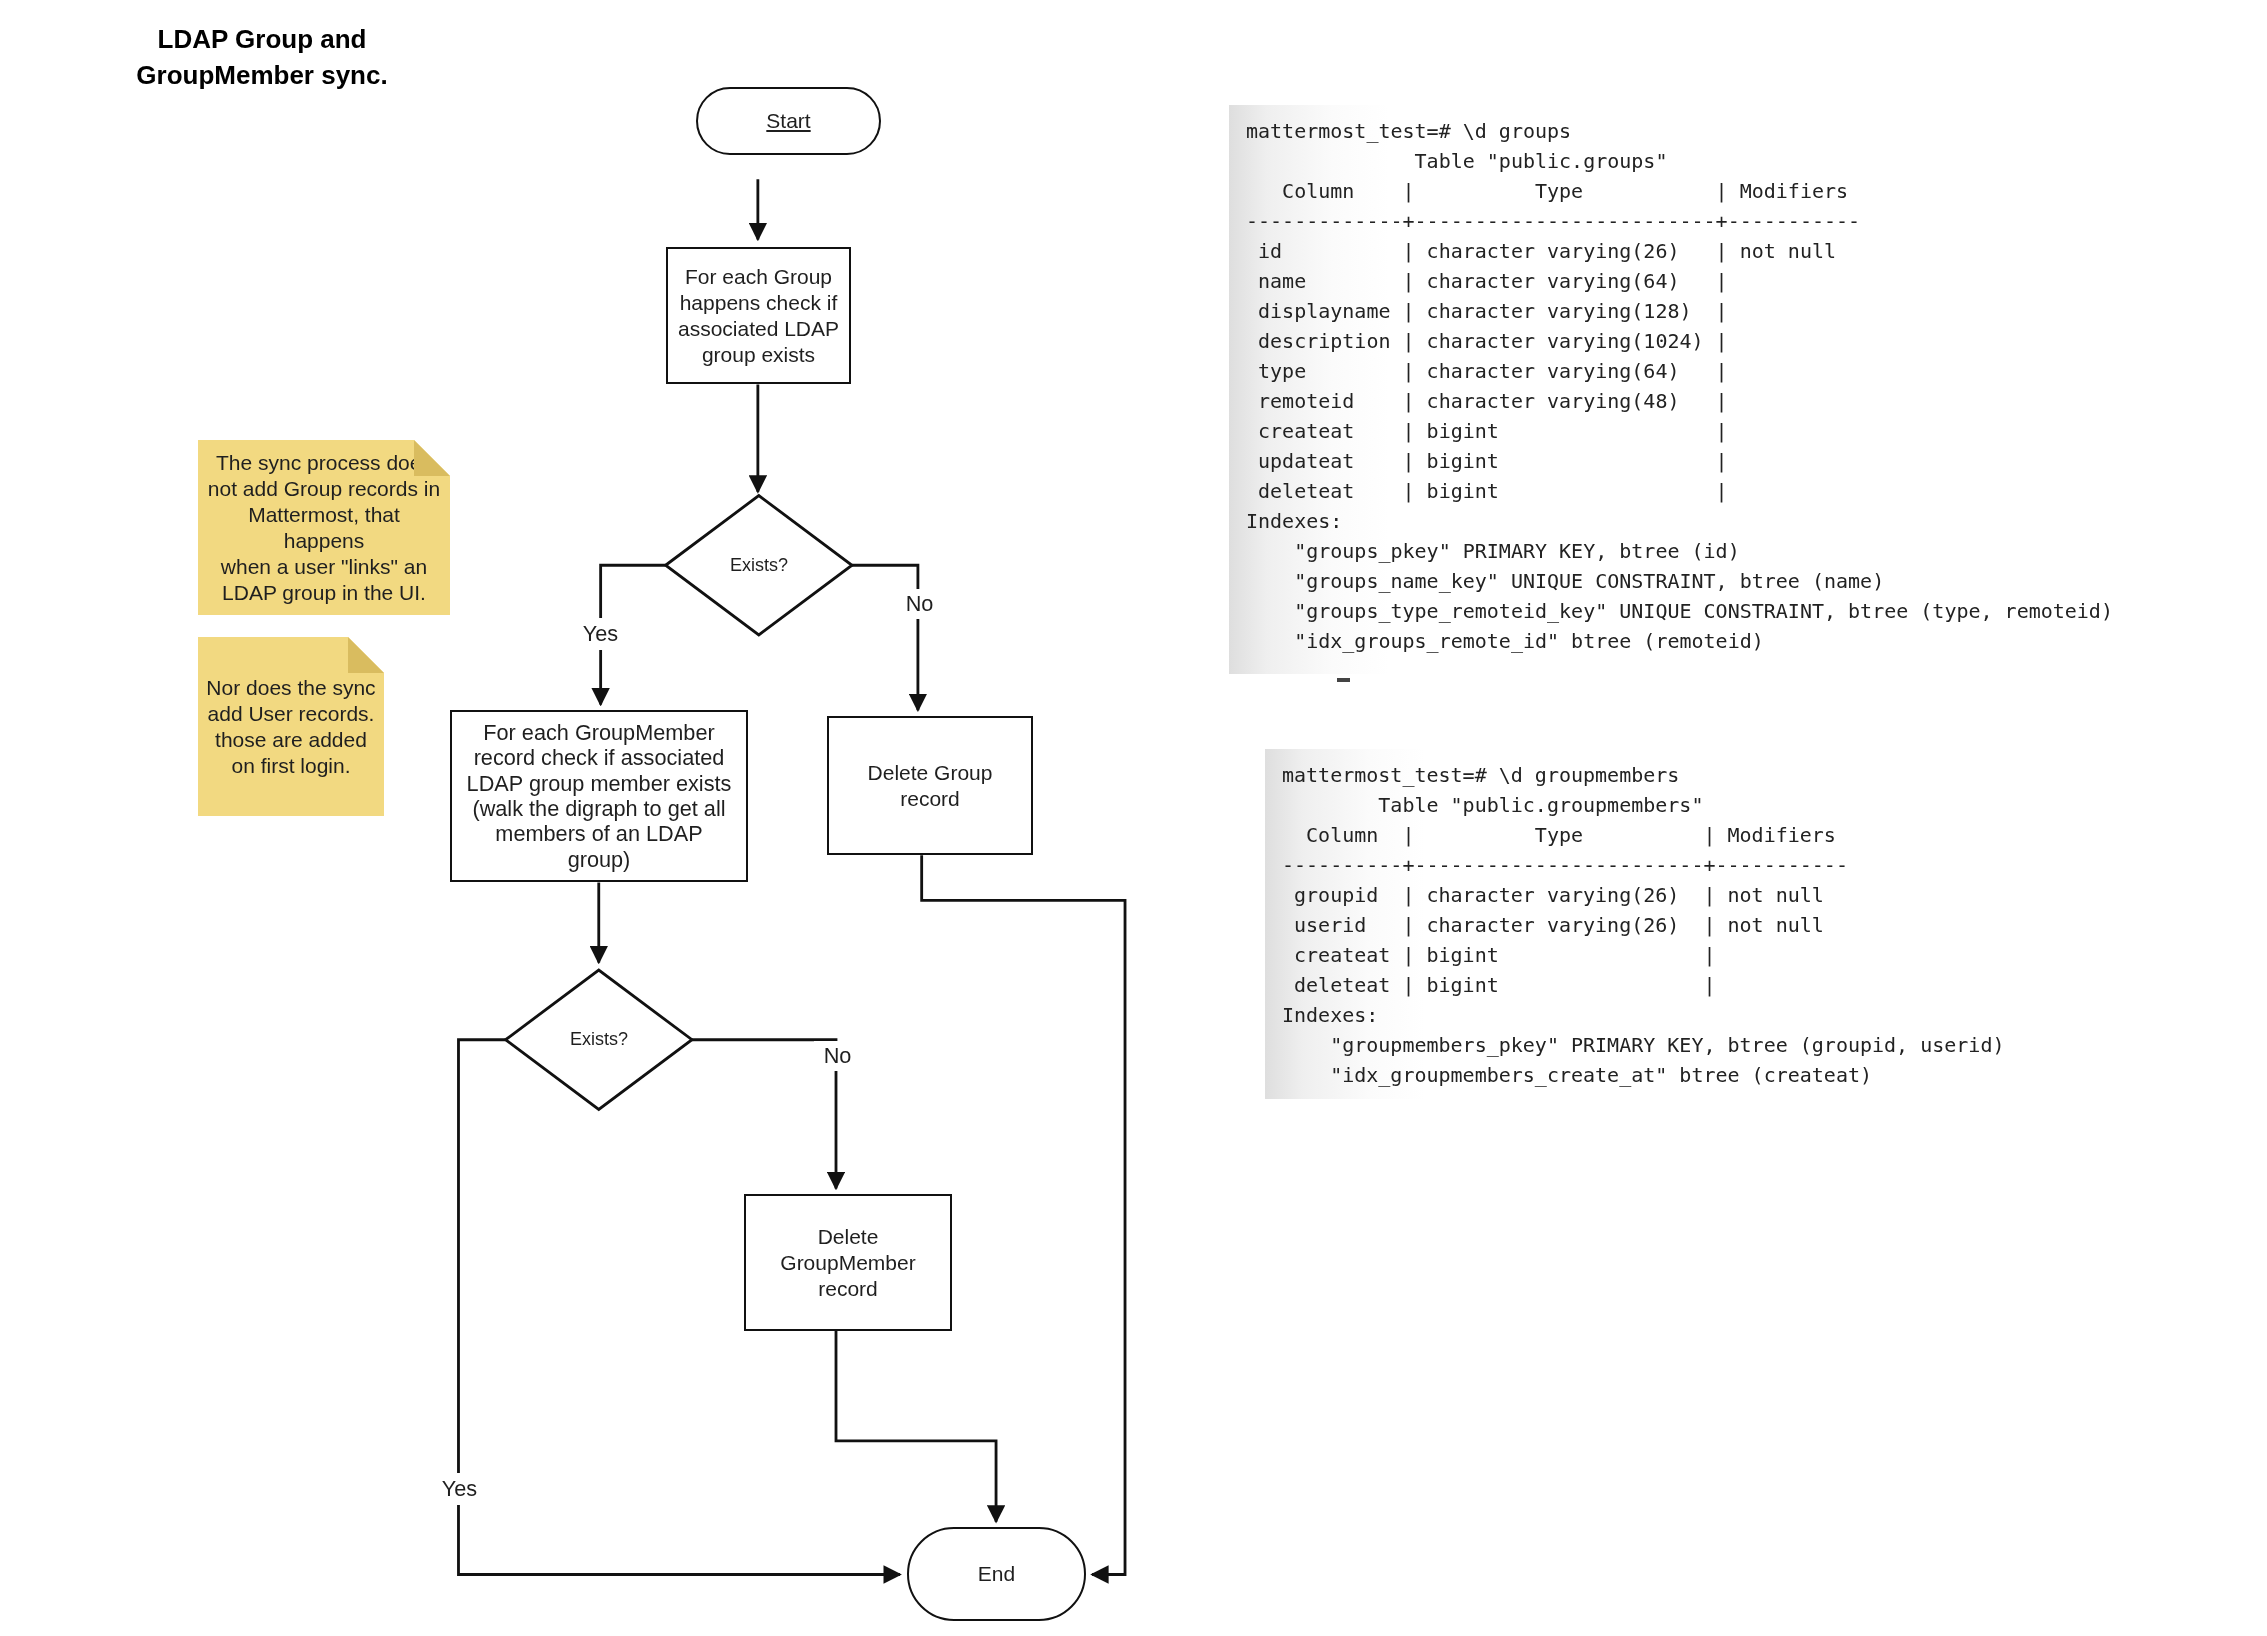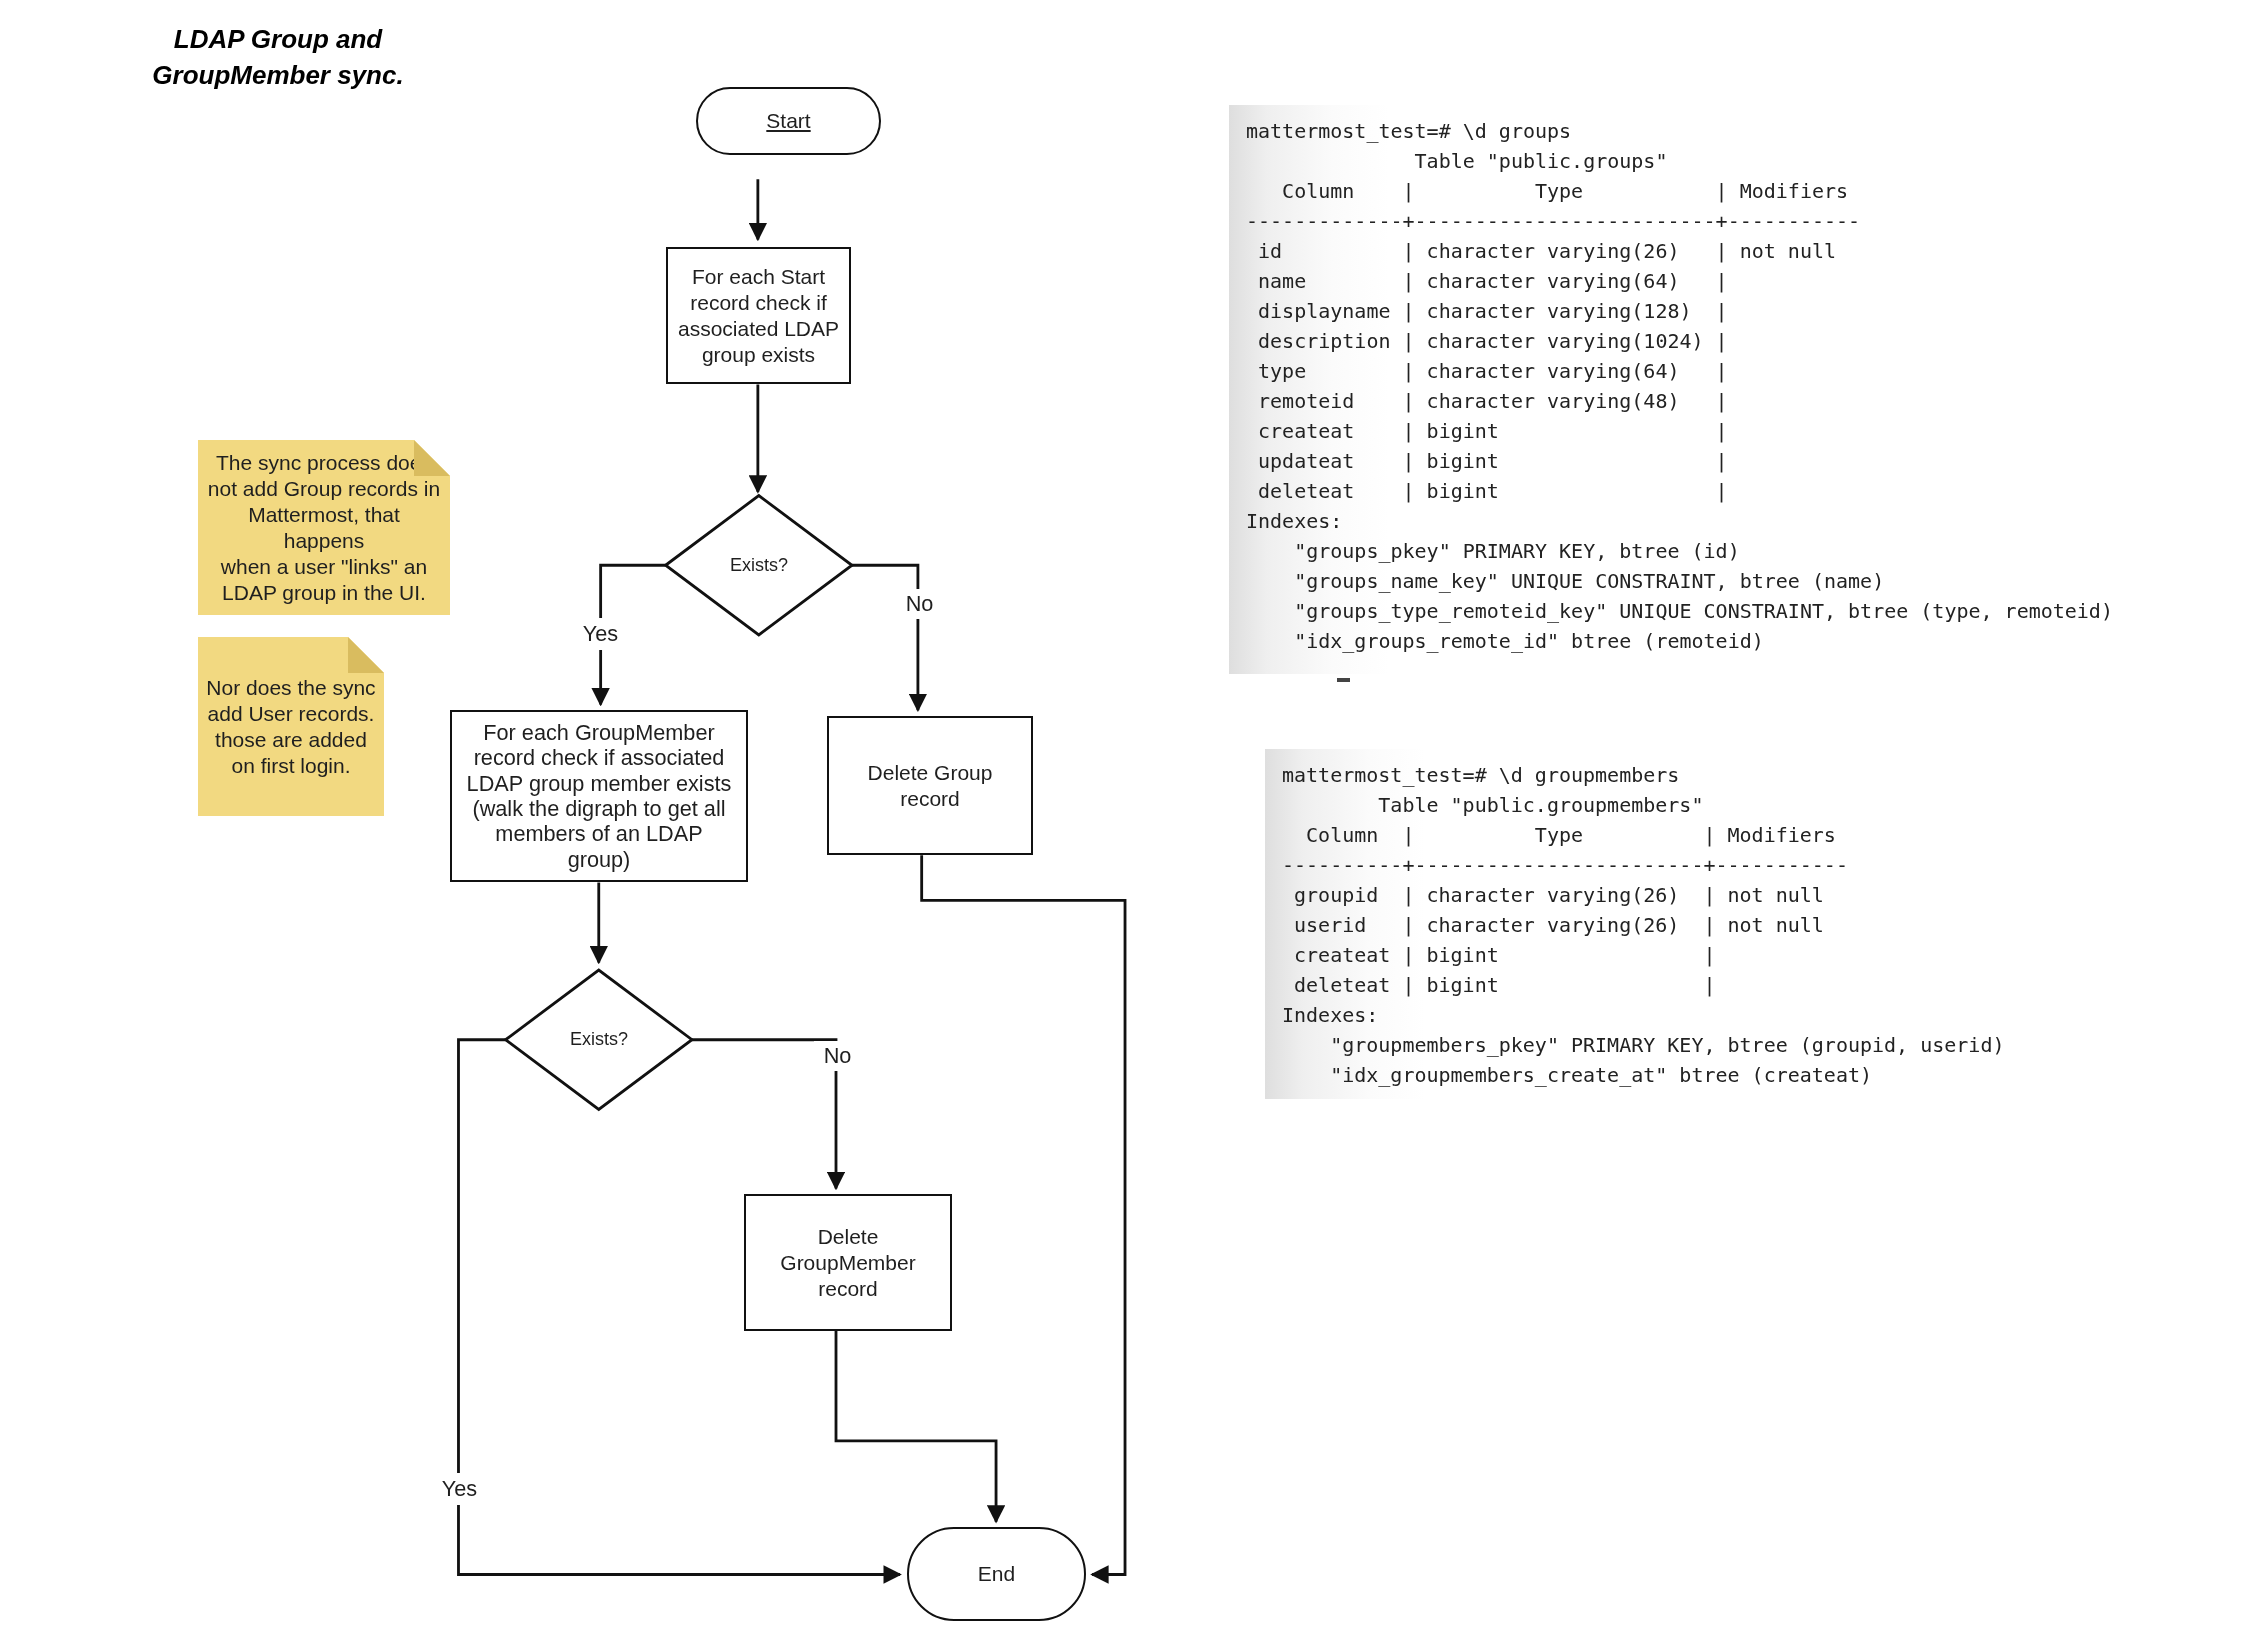--- a/index.html
+++ b/index.html
@@ -18,22 +18,22 @@
     position:absolute;z-index:3;background:transparent;border:none;
     display:flex;align-items:center;justify-content:center;text-align:center;
     font-size:18px;color:#1f1f1f;
   }
   .edge-label{
     position:absolute;z-index:3;background:#ffffff;
     display:flex;align-items:center;justify-content:center;
     font-size:21.7px;color:#1f1f1f;
   }
   .big-title{
-    position:absolute;left:132px;top:21px;width:292px;z-index:2;
-    font-size:26px;font-weight:bold;line-height:36px;text-align:center;color:#000;font-style:italic;
+    position:absolute;left:116px;top:21px;width:292px;z-index:2;
+    font-size:26px;font-weight:bold;line-height:36px;text-align:center;color:#000;
   }
   .note{
     position:absolute;z-index:2;background:#f2d981;
     clip-path:polygon(0 0, calc(100% - 36px) 0, 100% 36px, 100% 100%, 0 100%);
     display:flex;align-items:center;justify-content:center;text-align:center;
     font-size:21px;line-height:26px;color:#1f1f1f;white-space:pre-line;box-sizing:border-box;
     padding:9.4px 7.5px;
   }
   .note-fold{
     position:absolute;z-index:3;width:36px;height:36px;
@@ -77,21 +77,21 @@
     </g>
   </svg>
 
   <div class="big-title">
     <div>LDAP Group and</div>
     <div>GroupMember sync.</div>
   </div>
 
   <div class="node pill" style="left:696px;top:87px;width:185px;height:68px;text-decoration:underline;">Start</div>
 
-  <div class="node" style="left:666px;top:247px;width:185px;height:137px;">For each Start record check if associated LDAP group exists</div>
+  <div class="node" style="left:666px;top:247px;width:185px;height:137px;">For each Group happens check if associated LDAP group exists</div>
 
   <div class="diamond-label" style="left:712px;top:551px;width:94px;height:28px;">Exists?</div>
 
   <div class="node" style="left:450px;top:710px;width:298px;height:172px;font-size:21.7px;line-height:25.4px;">For each GroupMember record check if associated LDAP group member exists (walk the digraph to get all members of an LDAP group)</div>
 
   <div class="node" style="left:827px;top:716px;width:206px;height:139px;">Delete Group record</div>
 
   <div class="diamond-label" style="left:552px;top:1025px;width:94px;height:28px;">Exists?</div>
 
   <div class="node" style="left:744px;top:1194px;width:208px;height:137px;">Delete GroupMember record</div>

